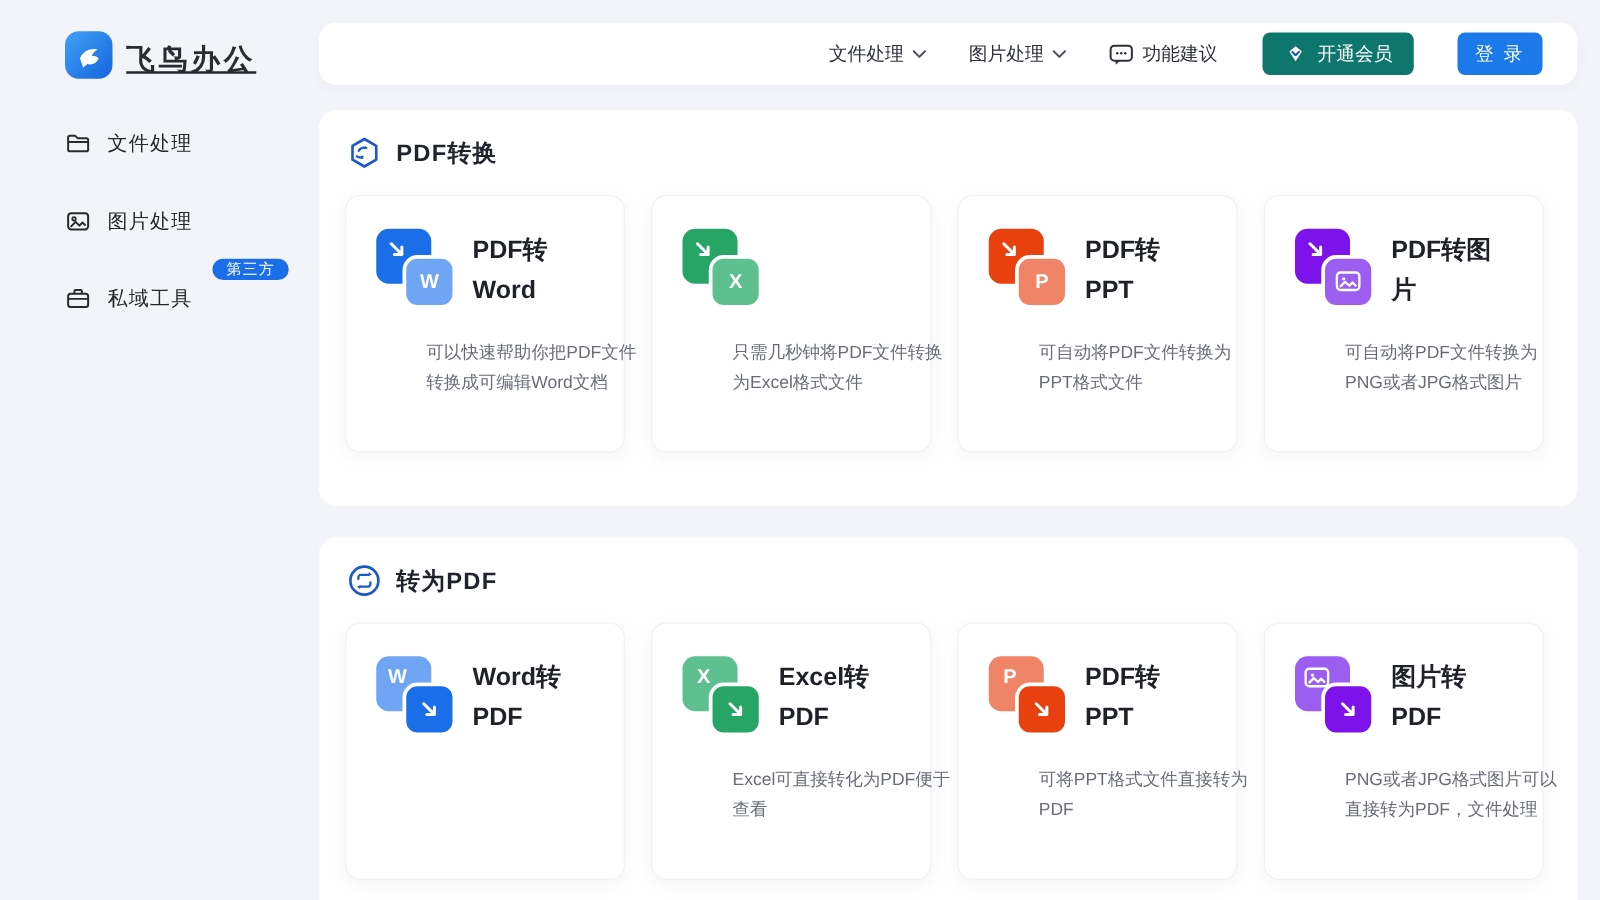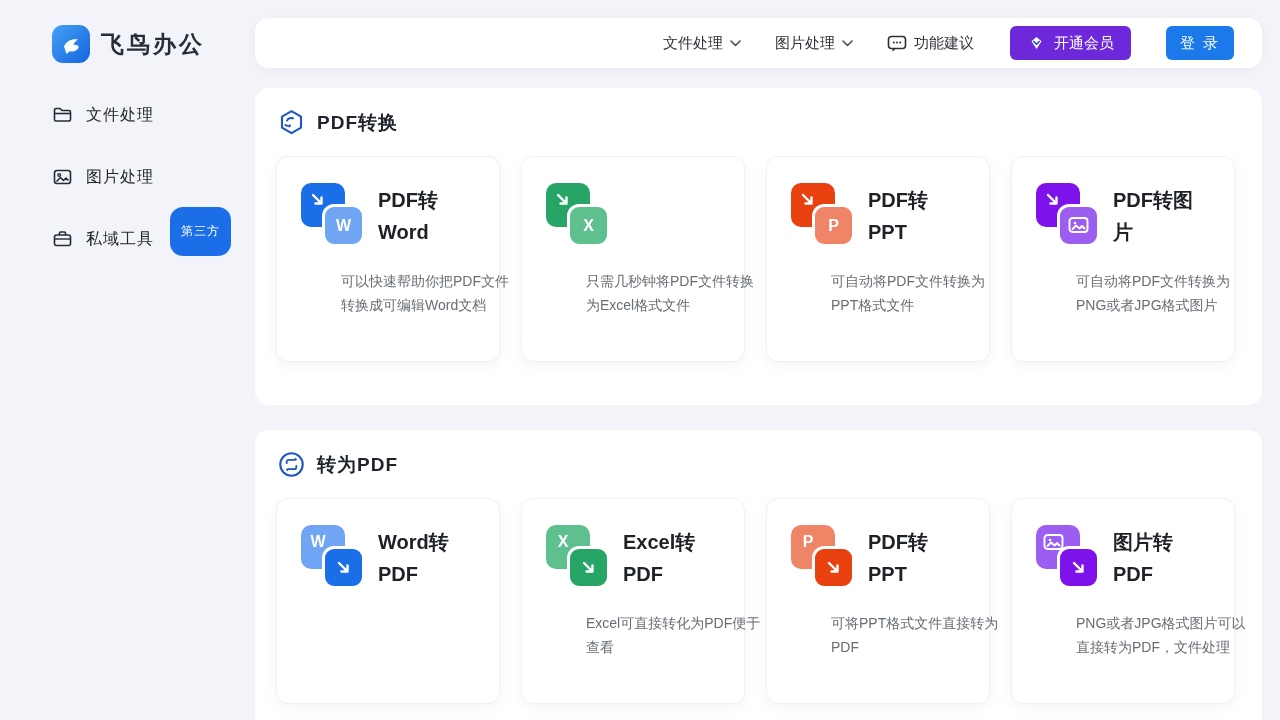--- a/index.html
+++ b/index.html
@@ -3,46 +3,46 @@
 <meta charset="utf-8">
 <style>
   * { margin:0; padding:0; box-sizing:border-box; }
   html,body { width:1280px; height:720px; overflow:hidden; }
   body {
     font-family:"Liberation Sans","DejaVu Sans",sans-serif;
     background:#f3f4f9; color:#22262e; position:relative;
   }
 
   
-  .logo { position:absolute; left:52px; top:25px; display:flex; align-items:center; gap:11px; }
+  .logo { position:absolute; left:52px; top:25px; display:flex; align-items:flex-end; gap:11px;text-decoration:underline; }
   .logo-mark { width:38px; height:38px; border-radius:11px;
     background:linear-gradient(135deg,#43a0f5,#1565dd);
     display:flex; align-items:center; justify-content:center; }
   .logo-text { font-size:23px; font-weight:700; color:#272c35; letter-spacing:3px; }
 
   
   .topbar { position:absolute; left:255px; top:18px; width:1007px; height:50px;
     background:#fff; border-radius:14px; box-shadow:0 2px 10px rgba(90,100,140,.06);
     display:flex; align-items:center; justify-content:flex-end; padding-right:28px; }
   .nav-item { display:flex; align-items:center; gap:7px; font-size:15px; color:#2c3038;
     margin-left:34px; cursor:pointer; white-space:nowrap; }
   .nav-item svg { display:block; }
   .btn { height:34px; border:none; border-radius:6px; color:#fff; font-size:15px;
     display:flex; align-items:center; justify-content:center; cursor:pointer;
     font-family:inherit; }
-  .btn-vip { background:#6d28d9; padding:0 17px; gap:8px; margin-left:36px; }
+  .btn-vip { background:#0f766e; padding:0 17px; gap:8px; margin-left:36px; }
   .btn-login { background:#1b79e9; width:68px; margin-left:35px; letter-spacing:2px; }
 
   
   .sidebar { position:absolute; left:52px; top:96px; width:190px; }
   .side-item { position:absolute; left:0; display:flex; align-items:center; gap:13px;
     height:34px; cursor:pointer; }
   .side-item .lbl { font-size:16px; color:#23272e; letter-spacing:1px; }
   .side-badge { position:absolute; left:118px; top:111px; background:#1c6ee8; color:#fff;
-    font-size:12px; padding:16px 11px; border-radius:13px; letter-spacing:1px; }
+    font-size:12px; padding:0 11px; border-radius:13px; letter-spacing:1px; }
 
   
   .panel { position:absolute; left:255px; width:1007px; background:#fff; border-radius:14px; }
   .panel-1 { top:88px; height:317px; }
   .panel-2 { top:430px; height:310px; }
   .sec-head { position:absolute; left:23px; top:21px; display:flex; align-items:center; gap:12px; }
   .sec-title { font-size:19px; font-weight:700; color:#1f232b; letter-spacing:1px; }
 
   .cards { position:absolute; left:21px; top:68px; display:flex; gap:21px; }
   .card { position:relative; width:224px; height:206px; background:#fff;

